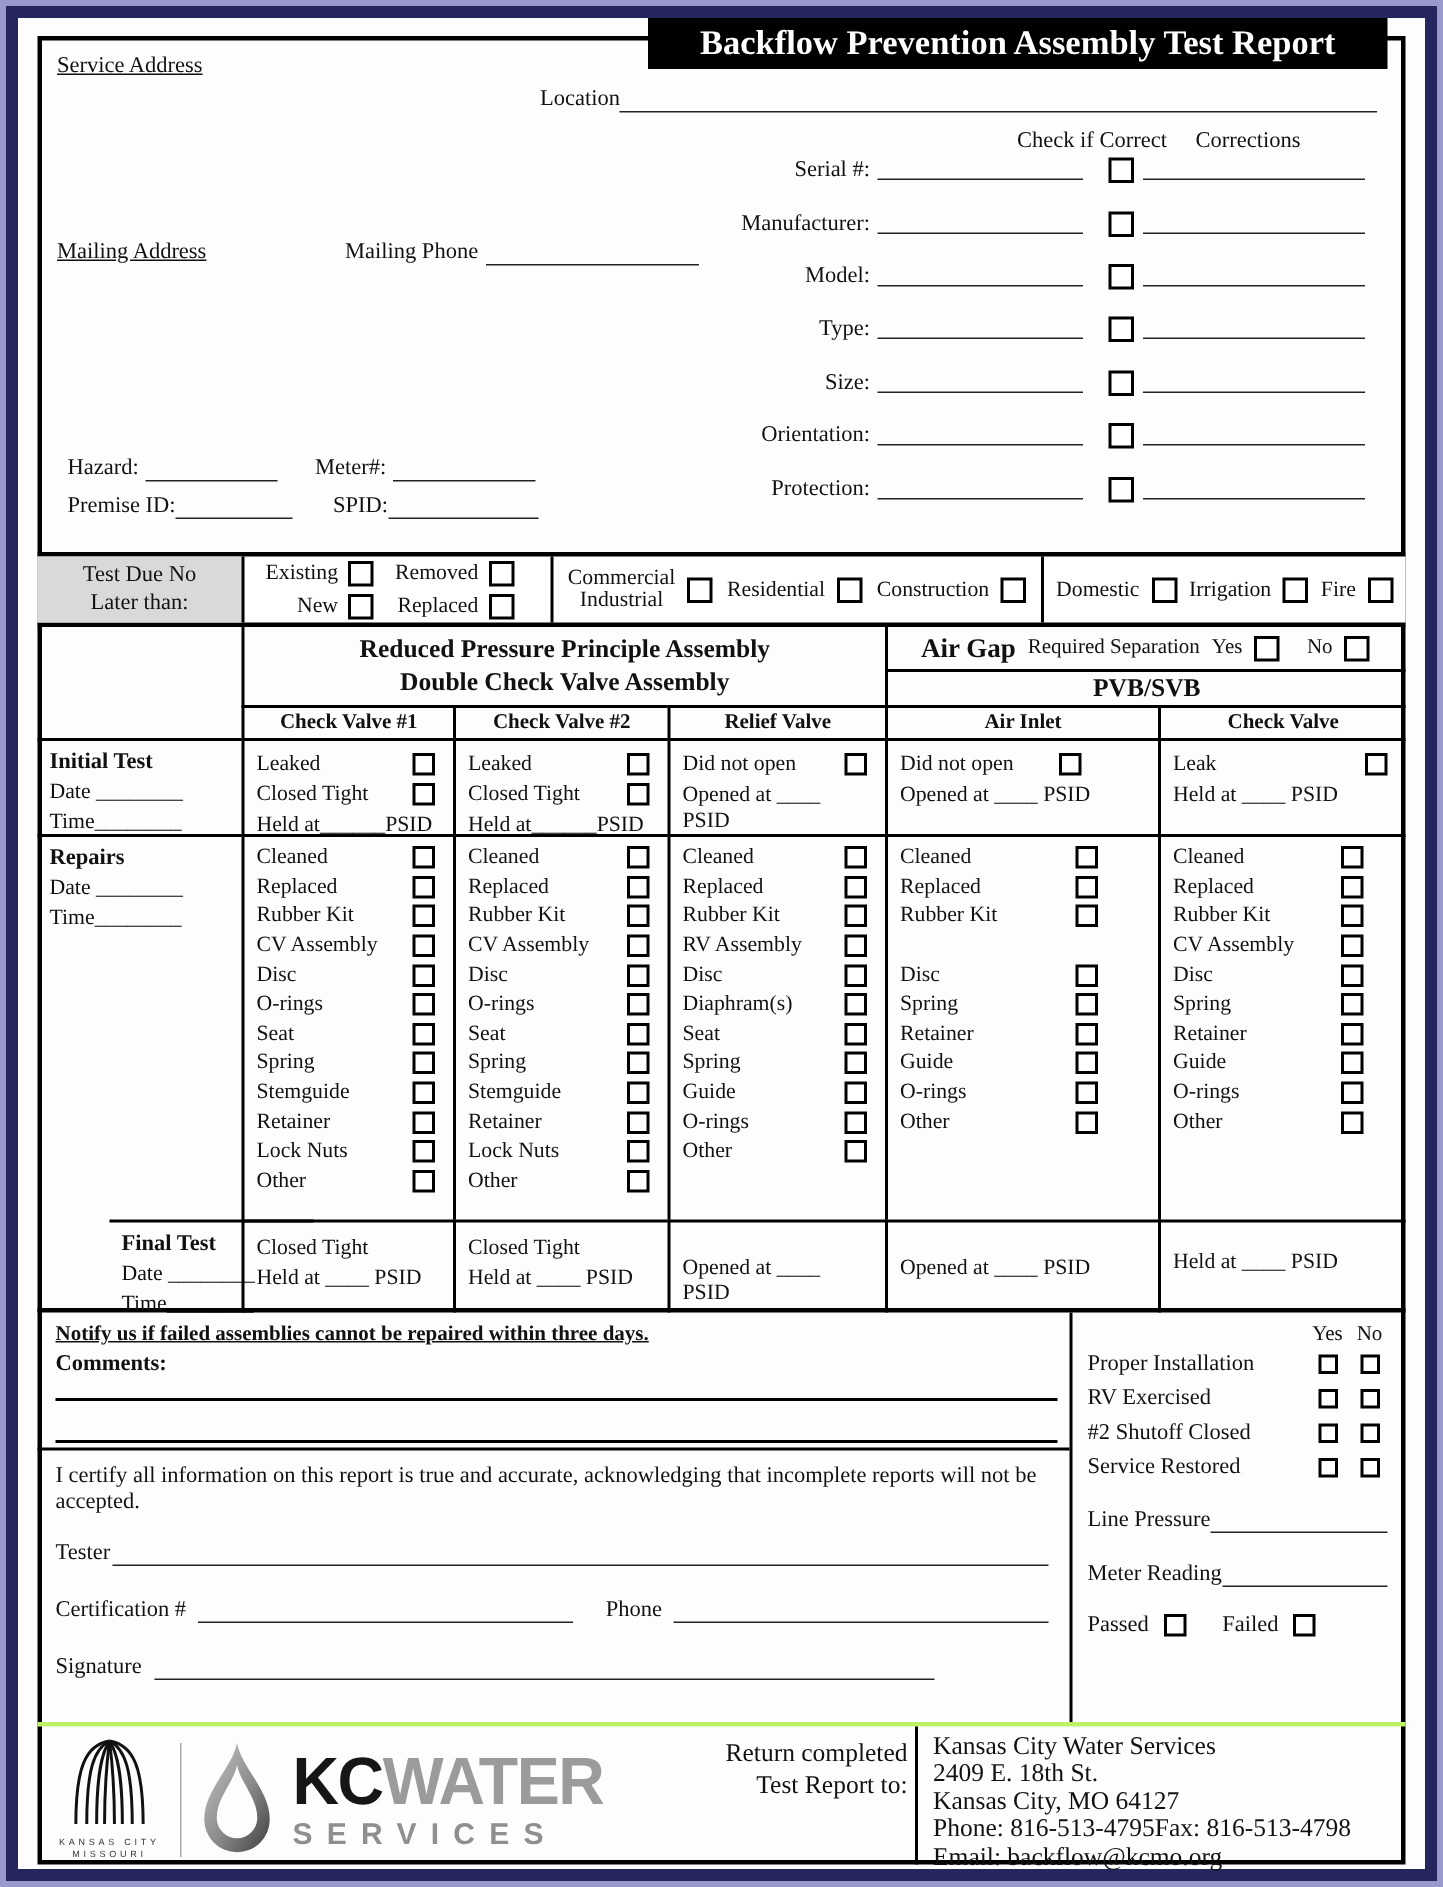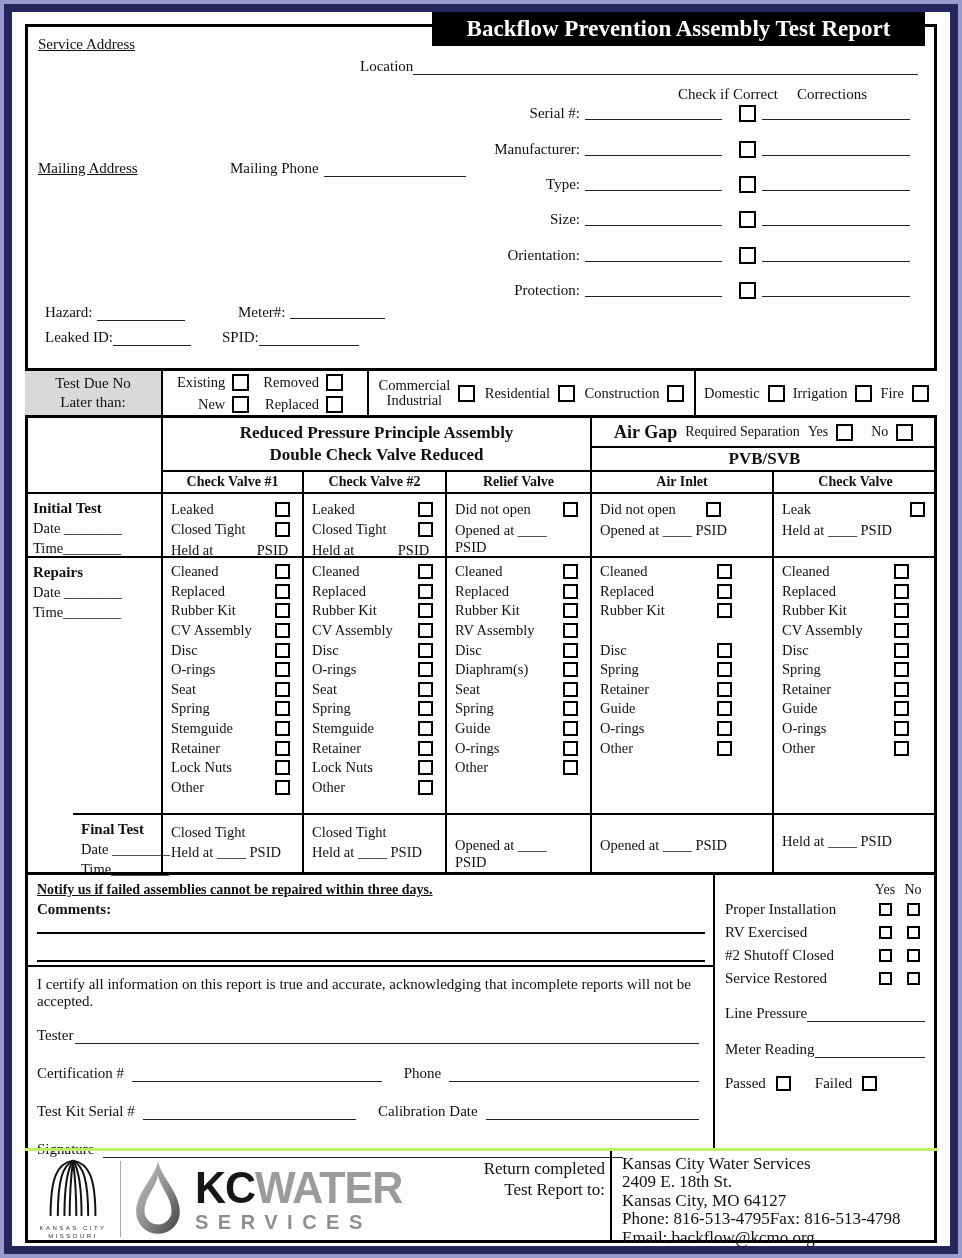--- a/index.html
+++ b/index.html
@@ -124,20 +124,26 @@
       <span class="cbx17" style="margin-left:17px;"></span>
       <span class="wline" style="width:148px; margin-left:6px;"></span>
     </div>
       <div class="asset-row">
       <span class="af-label">Manufacturer:</span>
       <span class="wline" style="width:137px;"></span>
       <span class="cbx17" style="margin-left:17px;"></span>
       <span class="wline" style="width:148px; margin-left:6px;"></span>
     </div>
       <div class="asset-row">
+      <span class="af-label">Model:</span>
+      <span class="wline" style="width:137px;"></span>
+      <span class="cbx17" style="margin-left:17px;"></span>
+      <span class="wline" style="width:148px; margin-left:6px;"></span>
+    </div>
+      <div class="asset-row">
       <span class="af-label">Type:</span>
       <span class="wline" style="width:137px;"></span>
       <span class="cbx17" style="margin-left:17px;"></span>
       <span class="wline" style="width:148px; margin-left:6px;"></span>
     </div>
       <div class="asset-row">
       <span class="af-label">Size:</span>
       <span class="wline" style="width:137px;"></span>
       <span class="cbx17" style="margin-left:17px;"></span>
       <span class="wline" style="width:148px; margin-left:6px;"></span>
@@ -159,26 +165,26 @@
   <div class="abs lbl ul" style="left:38px; top:160px;">Mailing Address</div>
   <div class="abs" style="left:230px; top:160px; display:flex; align-items:flex-end; gap:5px;">
     <span class="lbl">Mailing Phone</span>
     <span class="wline" style="width:142px;"></span>
   </div>
 
   <div class="abs" style="left:45px; top:304px; display:flex; align-items:flex-end; gap:5px;">
     <span class="lbl">Hazard:</span>
     <span class="wline" style="width:88px;"></span>
   </div>
-  <div class="abs" style="left:238px; top:304px; display:flex; align-items:center; gap:5px;">
+  <div class="abs" style="left:210px; top:304px; display:flex; align-items:flex-end; gap:5px;">
     <span class="lbl">Meter#:</span>
     <span class="wline" style="width:95px;"></span>
   </div>
   <div class="abs" style="left:45px; top:329px; display:flex; align-items:flex-end;">
-    <span class="lbl">Leaked ID:</span>
+    <span class="lbl">Premise ID:</span>
     <span class="wline" style="width:78px;"></span>
   </div>
   <div class="abs" style="left:222px; top:329px; display:flex; align-items:flex-end;">
     <span class="lbl">SPID:</span>
     <span class="wline" style="width:100px;"></span>
   </div>
 
   <div class="status-band">
     <div class="sb-cell sb-gray">
       <span>Test Due No</span>
@@ -237,21 +243,21 @@
         <span class="cbx17"></span>
       </div>
     </div>
   </div>
 
   <div class="test-table">
     <div class="cell no-l no-t" style="left:0; top:0; width:136px; height:52px;"></div>
 
     <div class="cell no-t t-title" style="left:136px; top:0; width:429px; height:52px;">
       <span>Reduced Pressure Principle Assembly</span>
-      <span>Double Check Valve Reduced</span>
+      <span>Double Check Valve Assembly</span>
     </div>
 
     <div class="cell no-t t-airgap" style="left:565px; top:0; width:347px; height:28px;">
       <span class="big">Air Gap</span>
       <span>Required Separation</span>
       <span>Yes</span>
       <span class="cbx17"></span>
       <span style="margin-left:10px;">No</span>
       <span class="cbx17"></span>
     </div>
@@ -644,26 +650,20 @@
   <div class="certify-box">
     <div style="width:660px;">I certify all information on this report is true and accurate, acknowledging that incomplete reports will not be accepted.</div>
     <div class="c-row" style="margin-top:17px; gap:2px;">
       <span>Tester</span>
       <span class="flex-line"></span>
     </div>
     <div class="c-row">
       <span>Certification #</span>
       <span class="flex-line" style="max-width:255px;"></span>
       <span class="gap">Phone</span>
-      <span class="flex-line"></span>
-    </div>
-    <div class="c-row">
-      <span>Test Kit Serial #</span>
-      <span class="flex-line" style="max-width:230px;"></span>
-      <span class="gap">Calibration Date</span>
       <span class="flex-line"></span>
     </div>
     <div class="c-row">
       <span>Signature</span>
       <span class="flex-line" style="max-width:520px;"></span>
     </div>
   </div>
 
   <div class="footer-box">
     <div class="footer-logo">

